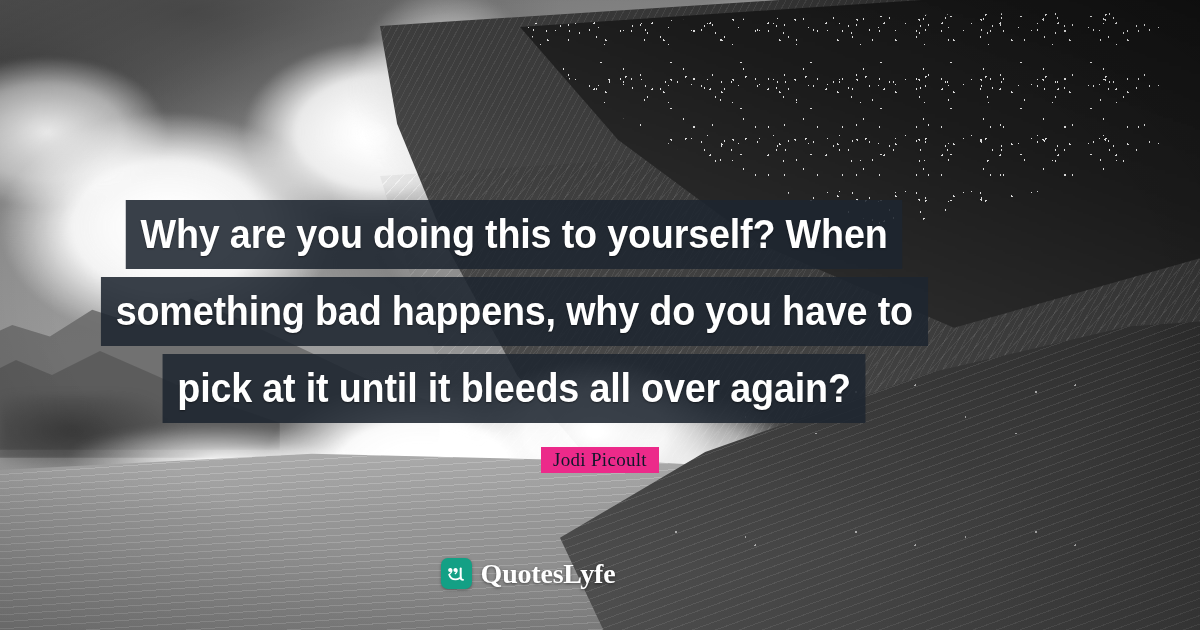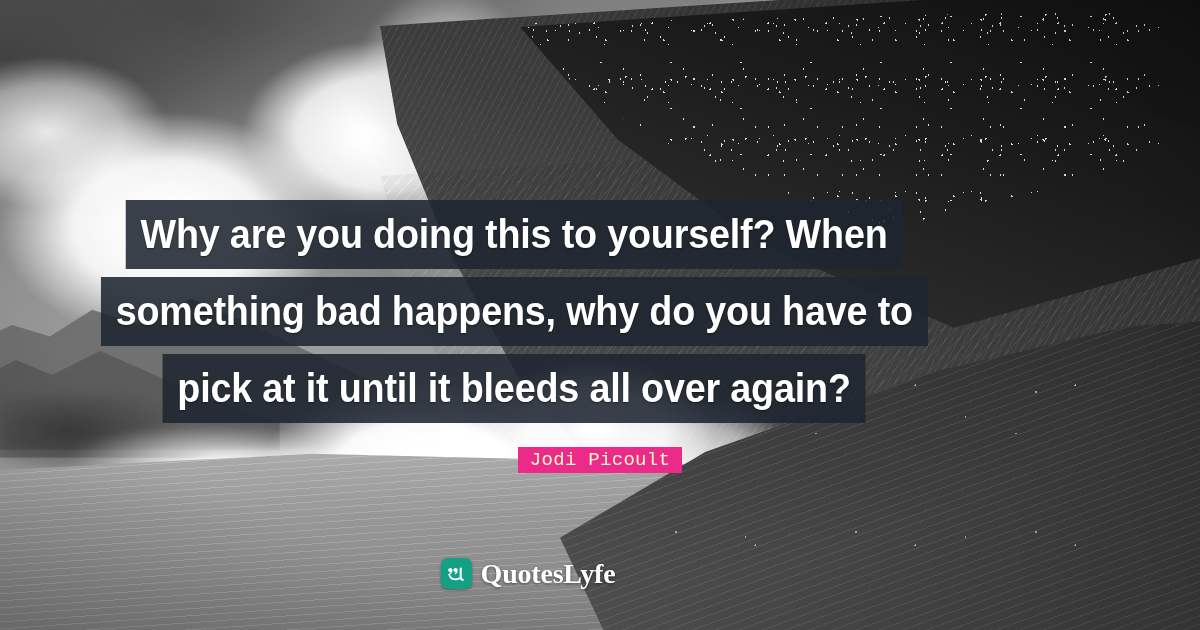--- a/index.html
+++ b/index.html
@@ -216,22 +216,22 @@
     transform:scaleX(.92);
     transform-origin:center;
     text-shadow:0 1px 2px rgba(0,0,0,.45);
   }
 
   
   .authorWrap{position:absolute;left:0;top:447px;width:1200px;text-align:center;}
   .author{
     display:inline-block;
     background:#ec2a8a;
-    color:#fef9c3;
-    font-family:Liberation Mono, monospace;
+    color:#0f172a;
+    font-family:Liberation Serif, serif;
     font-size:19px;
     line-height:26px;
     padding:0 12px;
     letter-spacing:.3px;
   }
 
   
   .brand{
     position:absolute;left:0;top:558px;width:1056px;
     display:flex;align-items:center;justify-content:center;gap:9px;

